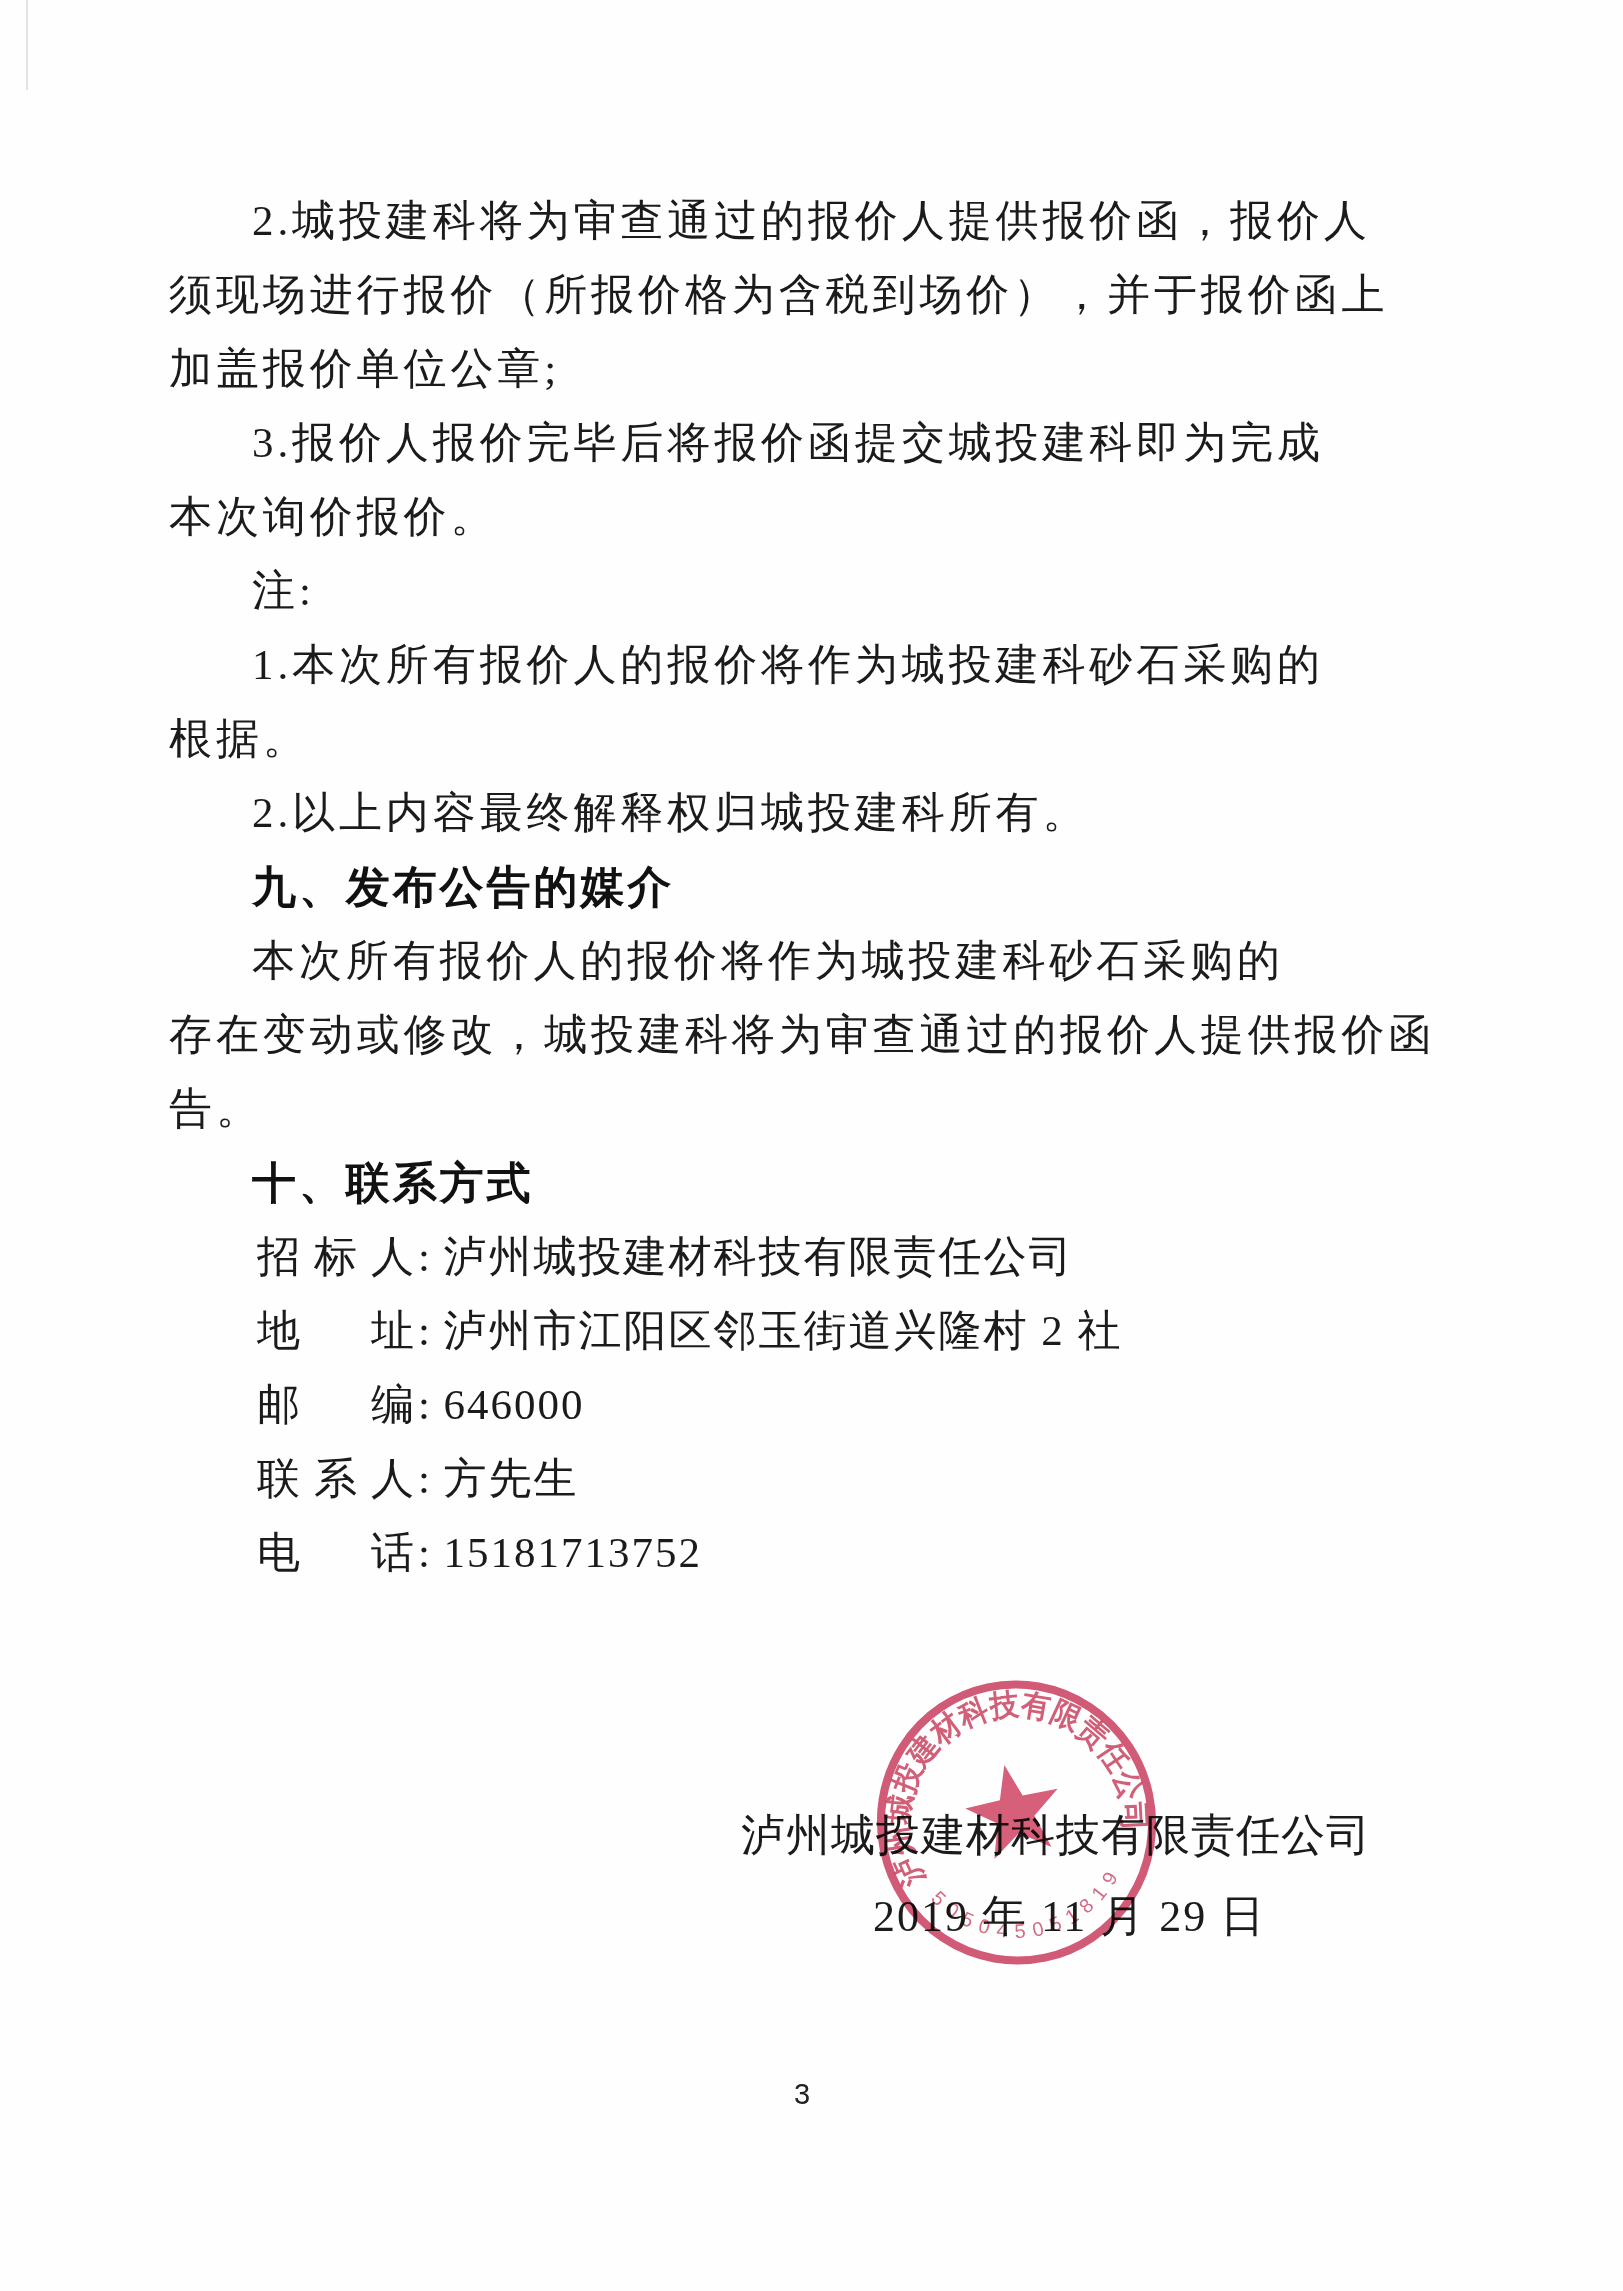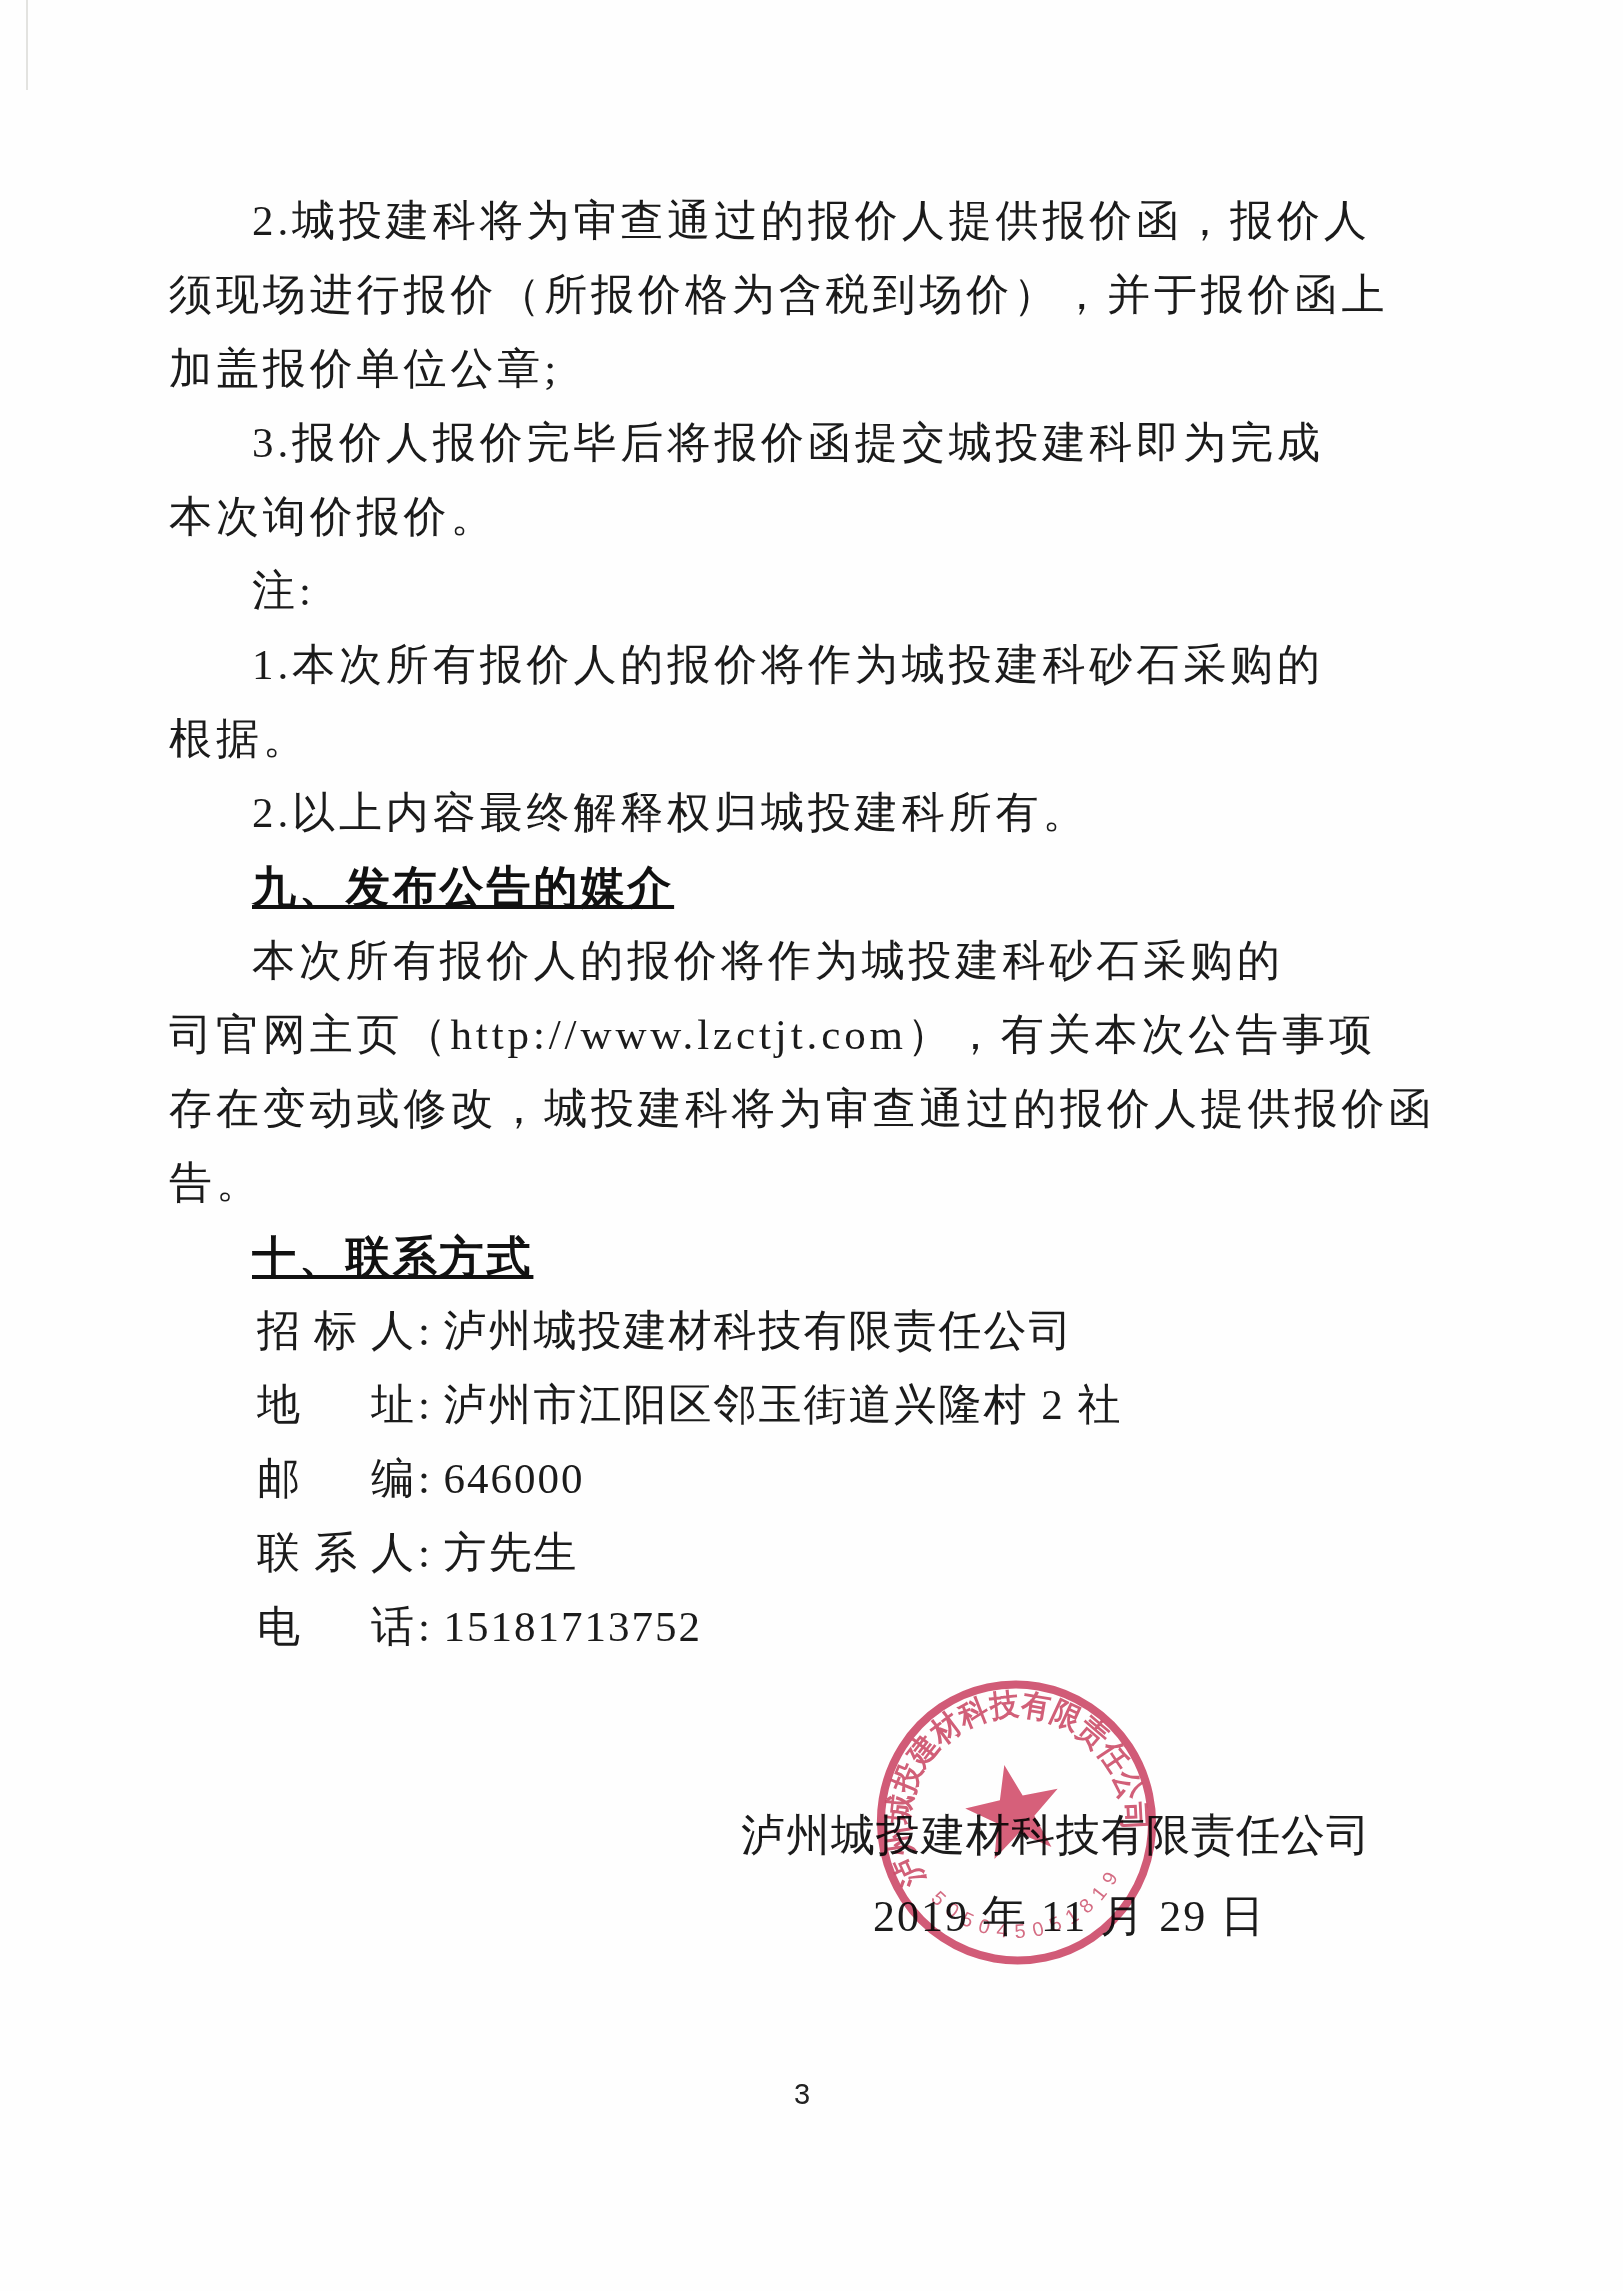--- a/index.html
+++ b/index.html
@@ -20,21 +20,21 @@
   }
   .line{
     height:74px;line-height:74px;
     font-size:43px;letter-spacing:3.9px;
     white-space:nowrap;
   }
   .indent{padding-left:83px;}
   .heading{
     font-family:"Liberation Sans","DejaVu Sans",sans-serif;
     font-weight:700;font-size:44px;letter-spacing:2.9px;
-    padding-left:83px;color:#111;text-decoration:underline;
+    padding-left:83px;color:#111;
   }
   .contact{padding-left:88px;display:flex;align-items:baseline;}
   .clabel{
     display:inline-flex;justify-content:space-between;
     width:157px;letter-spacing:0;
   }
   .colon{margin-left:3.9px;letter-spacing:0;}
   .cvalue{margin-left:13.7px;letter-spacing:2px;}
   .signature{
     position:absolute;left:741px;top:1803px;
@@ -72,21 +72,20 @@
     <div class="line">须现场进行报价（所报价格为含税到场价），并于报价函上</div>
     <div class="line">加盖报价单位公章;</div>
     <div class="line indent">3.报价人报价完毕后将报价函提交城投建科即为完成</div>
     <div class="line">本次询价报价。</div>
     <div class="line indent">注:</div>
     <div class="line indent">1.本次所有报价人的报价将作为城投建科砂石采购的</div>
     <div class="line">根据。</div>
     <div class="line indent">2.以上内容最终解释权归城投建科所有。</div>
     <div class="line heading">九、发布公告的媒介</div>
     <div class="line indent">本次所有报价人的报价将作为城投建科砂石采购的</div>
-    <div class="line">司官网主页（http://www.lzctjt.com），有关本次公告事项</div>
     <div class="line">存在变动或修改，城投建科将为审查通过的报价人提供报价函</div>
     <div class="line">告。</div>
     <div class="line heading">十、联系方式</div>
 
     <div class="line contact">
       <span class="clabel">
           <span>招</span>
           <span>标</span>
           <span>人</span>
         </span>

